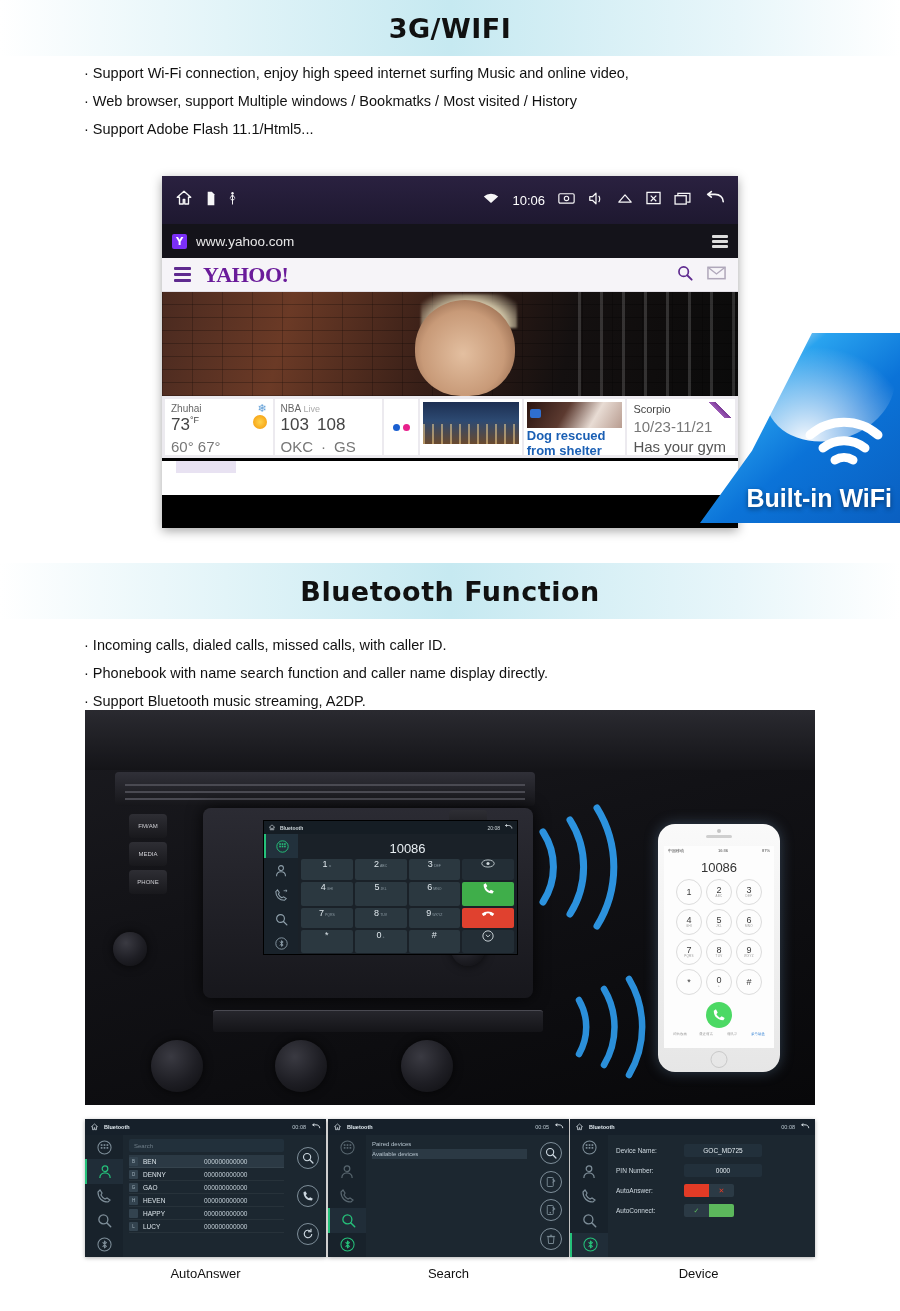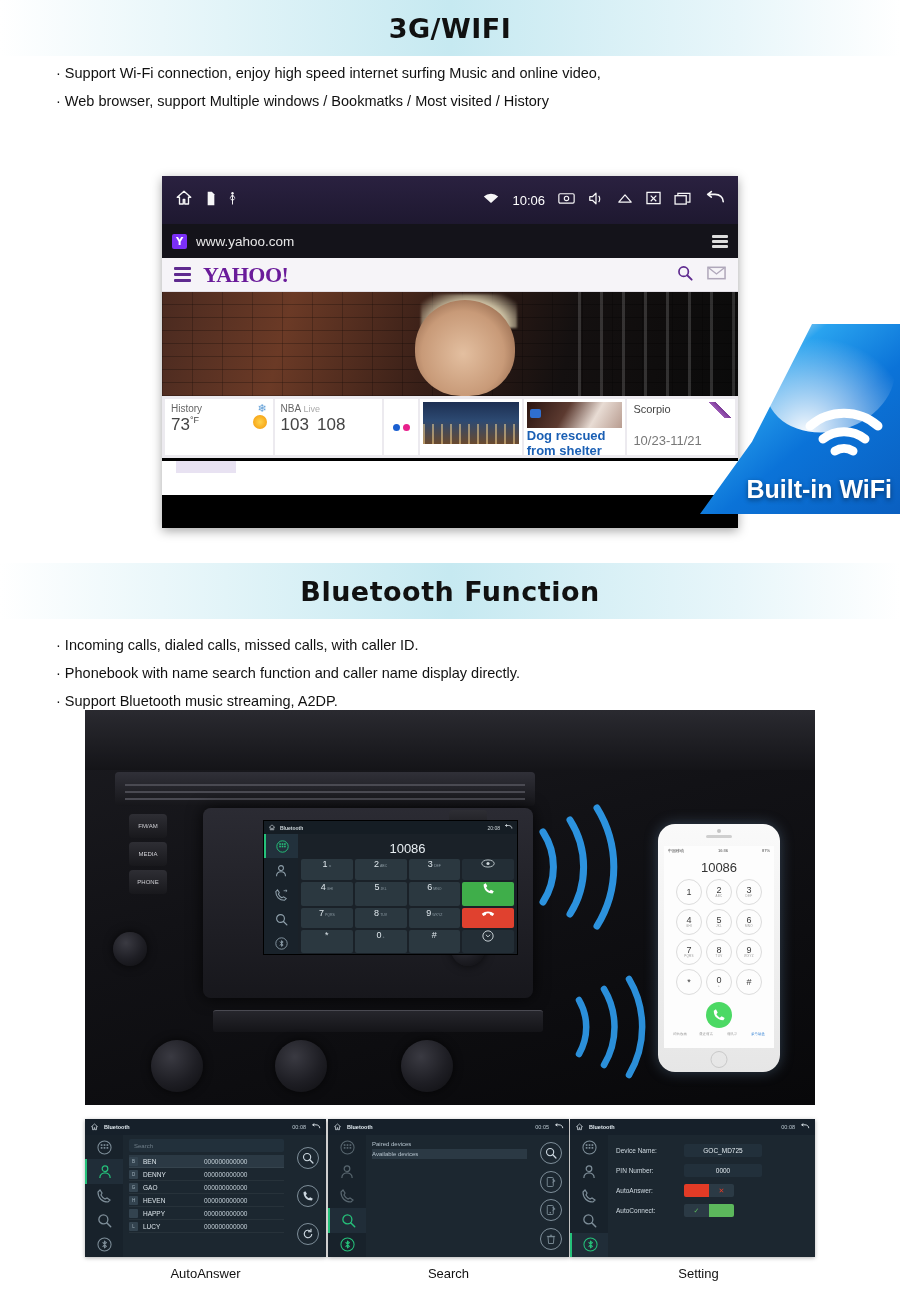--- a/index.html
+++ b/index.html
@@ -13,21 +13,21 @@
     position:absolute; left:0; width:900px; height:56px;
     background:linear-gradient(90deg,#ffffff 0%,#eaf7fa 18%,#c6e9f1 50%,#e8f6fa 82%,#ffffff 100%);
     display:flex; align-items:center; justify-content:center;
   }
   .band h1 {
     font-size:27px; font-weight:bold; color:#111; letter-spacing:.5px;
     font-family:"DejaVu Sans", sans-serif;
   }
 
   
-  .bullets { position:absolute; left:56px; }
+  .bullets { position:absolute; left:84px; }
   .bullets p {
     font-size:14.5px; color:#111; line-height:1.52;
     font-family:"Liberation Sans", sans-serif; margin-bottom:6px;
   }
   .bullets p .ind { display:block; padding-left:12px; }
 
   
   #browser-shot {
     position:absolute; left:162px; top:176px; width:576px; height:352px;
     box-shadow:0 3px 10px rgba(0,0,0,.35); overflow:hidden; background:#000;
@@ -88,21 +88,21 @@
     position:absolute; right:0; top:0; width:160px; height:100%;
     background:repeating-linear-gradient(90deg,rgba(180,180,180,.22) 0 3px,transparent 3px 22px);
   }
 
   .cards { height:62px; background:#eceaef; display:flex; gap:2px; padding:3px; }
   .card { background:#fff; flex:1; padding:4px 6px; position:relative; overflow:hidden; }
   .card .c-t { font-size:10px; color:#666; }
   .card .c-t .sub { color:#aaa; font-size:9px; }
   .card .c-m { font-size:17px; color:#444; margin-top:1px; font-family:"Liberation Sans",sans-serif; }
   .card .c-m sup { font-size:9px; vertical-align:super; }
-  .card .c-b { font-size:13px; color:#777; margin-top:18px; }
+  .card .c-b { font-size:15px; color:#777; margin-top:3px; }
   .card .c-b.up { color:#2a9d3c; font-weight:bold; }
   .card .wicon {
     position:absolute; right:6px; top:16px; width:14px; height:14px; border-radius:50%;
     background:radial-gradient(circle,#ffd24a 0%,#f7a81b 70%,rgba(255,200,60,0) 100%);
   }
   .card .snow { position:absolute; right:6px; top:3px; color:#5b9bd5; font-size:11px; }
   .nba { display:flex; gap:8px; align-items:baseline; }
   .dots { display:flex; gap:3px; align-items:center; height:100%; justify-content:center; }
   .dots i { width:7px; height:7px; border-radius:50%; }
   .thumbpic {
@@ -124,21 +124,21 @@
     height:36px; background:linear-gradient(90deg,#3d1a73 0%,#6a2bb5 45%,#8b3fd4 100%);
     display:flex; align-items:center; gap:20px; padding:0 14px;
   }
   .ynav span { color:#d9c7ef; font-size:12.5px; white-space:nowrap; }
   .ynav span.on { color:#fff; font-weight:bold; }
   .ytail { height:34px; background:#fff; }
   .ytail .tab { width:60px; height:12px; background:#e8e2f2; margin:3px 0 0 14px; }
 
   
   #wifi-badge {
-    position:absolute; right:0; top:324px; width:200px; height:190px; overflow:hidden;
+    position:absolute; right:0; top:333px; width:200px; height:190px; overflow:hidden;
   }
   #wifi-badge .curl {
     position:absolute; inset:0;
     background:linear-gradient(140deg,#ffffff 0%,#f2f2f2 16%,#29a3ef 30%,#0b73d8 58%,#0a5fc0 100%);
     clip-path:polygon(56% 0,100% 0,100% 100%,0 100%,26% 62%);
   }
   #wifi-badge .sheen {
     position:absolute; left:32%; top:2%; width:66%; height:54%;
     background:radial-gradient(ellipse at 20% 90%,rgba(255,255,255,.95) 0%,rgba(255,255,255,.45) 38%,rgba(255,255,255,0) 70%);
     border-radius:50%; transform:rotate(-18deg);
@@ -314,20 +314,21 @@
 
 <div class="band" style="top:0;">
   <h1>3G/WIFI</h1>
 </div>
 
 <div class="bullets" style="top:62px;">
   <p>
     <span>· Support Wi-Fi connection, enjoy high speed internet surfing Music and online video,</span>
   </p>
   <p>· Web browser, support Multiple windows / Bookmatks / Most visited / History</p>
+  <p>· Support Adobe Flash 11.1/Html5...</p>
 </div>
 
 <div id="browser-shot">
 
   <div class="and-status">
     <div class="left">
       <span class="ic">
         <svg width="20" height="18" viewBox="0 0 24 24">
             <path d="M12 3 3 11h3v9h5v-6h2v6h5v-9h3z" fill="none" stroke="#fff" stroke-width="1.8" stroke-linejoin="round"></path>
           </svg>
@@ -425,21 +426,21 @@
     <div class="brick"></div>
     <div class="rail"></div>
     <div class="hair"></div>
     <div class="face"></div>
 
   </div>
 
   <div class="cards">
     <div class="card">
       <div class="snow">❄</div>
-      <div class="c-t">History</div>
+      <div class="c-t">Zhuhai</div>
       <div class="c-m">
         <span>73</span><sup>°F</sup>
       </div>
       <div class="wicon"></div>
       <div class="c-b">60° 67°</div>
     </div>
 
 
     <div class="card">
       <div class="c-t">
@@ -1045,13 +1046,13 @@
       <div class="t-set">
         <span class="lb">AutoConnect:</span>
         <span class="t-toggle">
           <span class="half" style="background:#2b3a45;color:#5cb85c">✓</span>
           <span class="half" style="background:#5cb85c"></span>
         </span>
       </div>
     </div>
   </div>
 </div>
-<div class="cap" style="left:578px;">Setting</div>
+<div class="cap" style="left:578px;">Device</div>
 
 </body></html>

